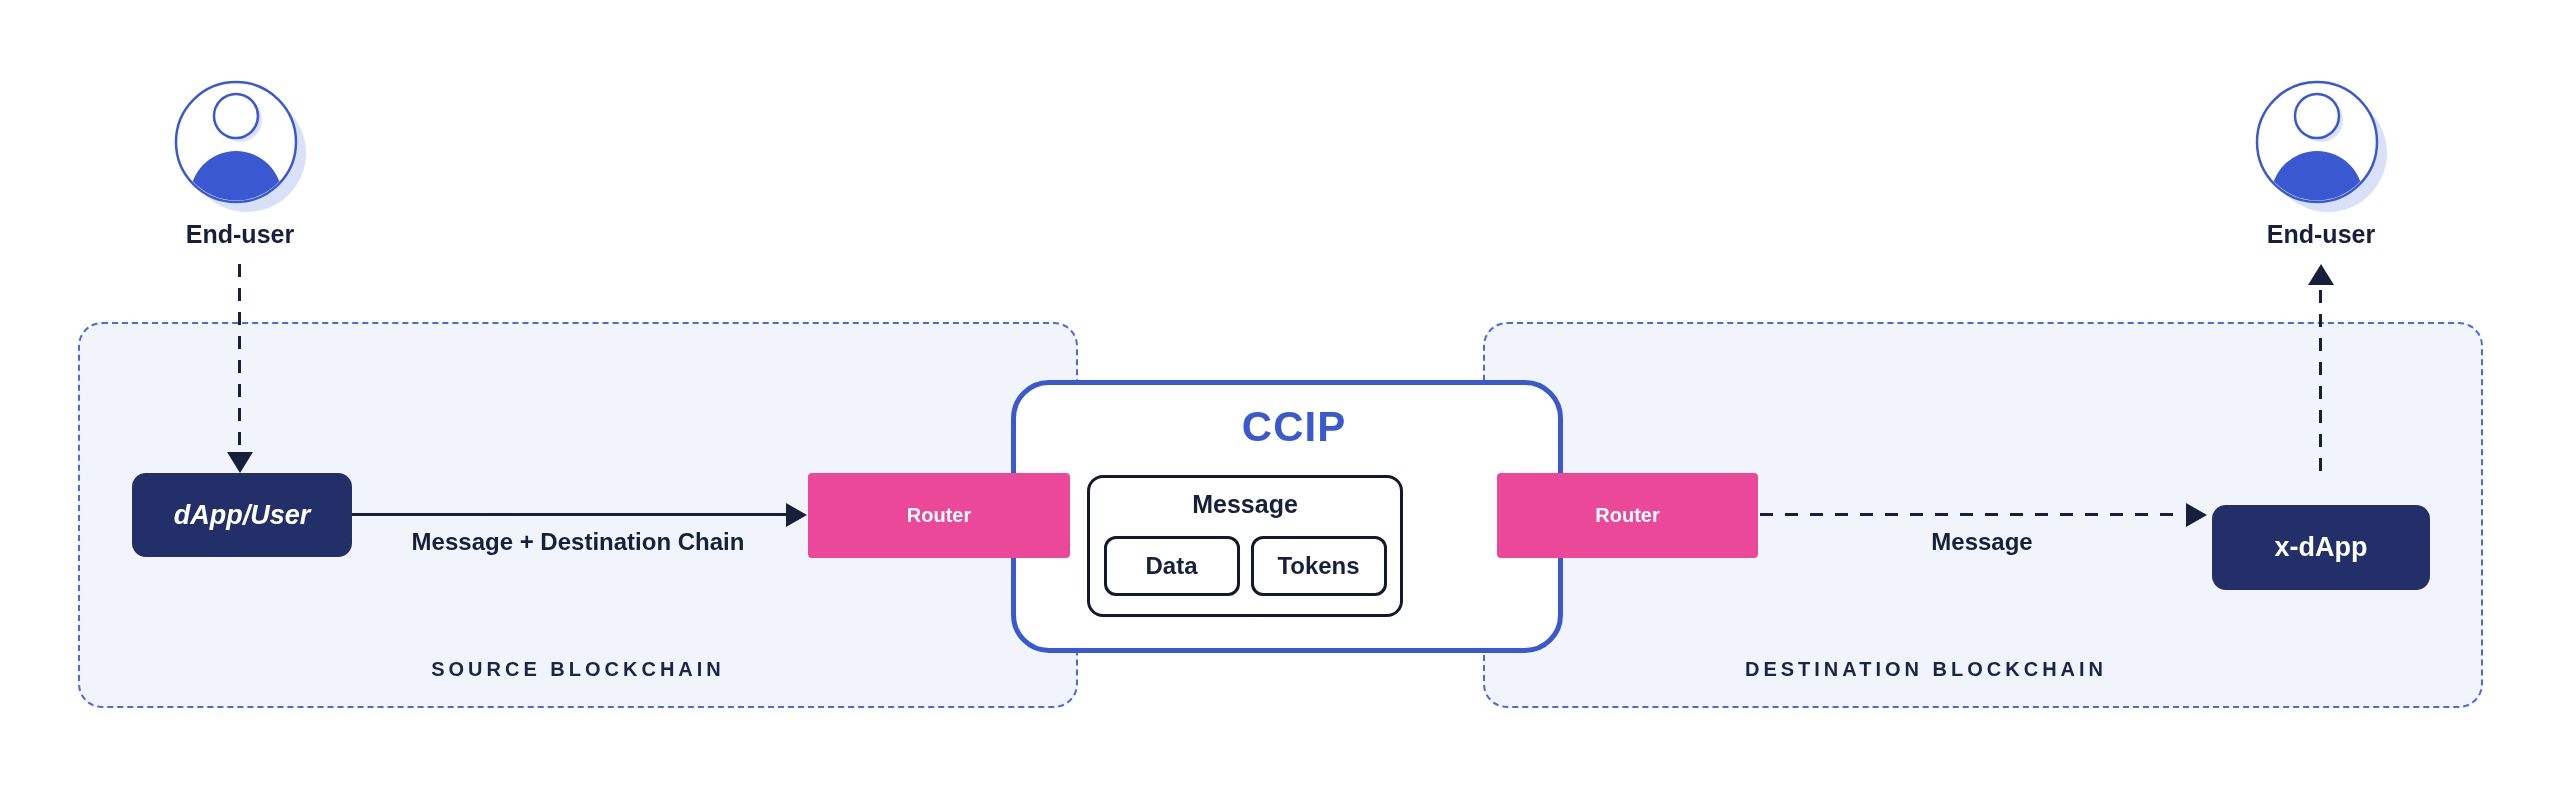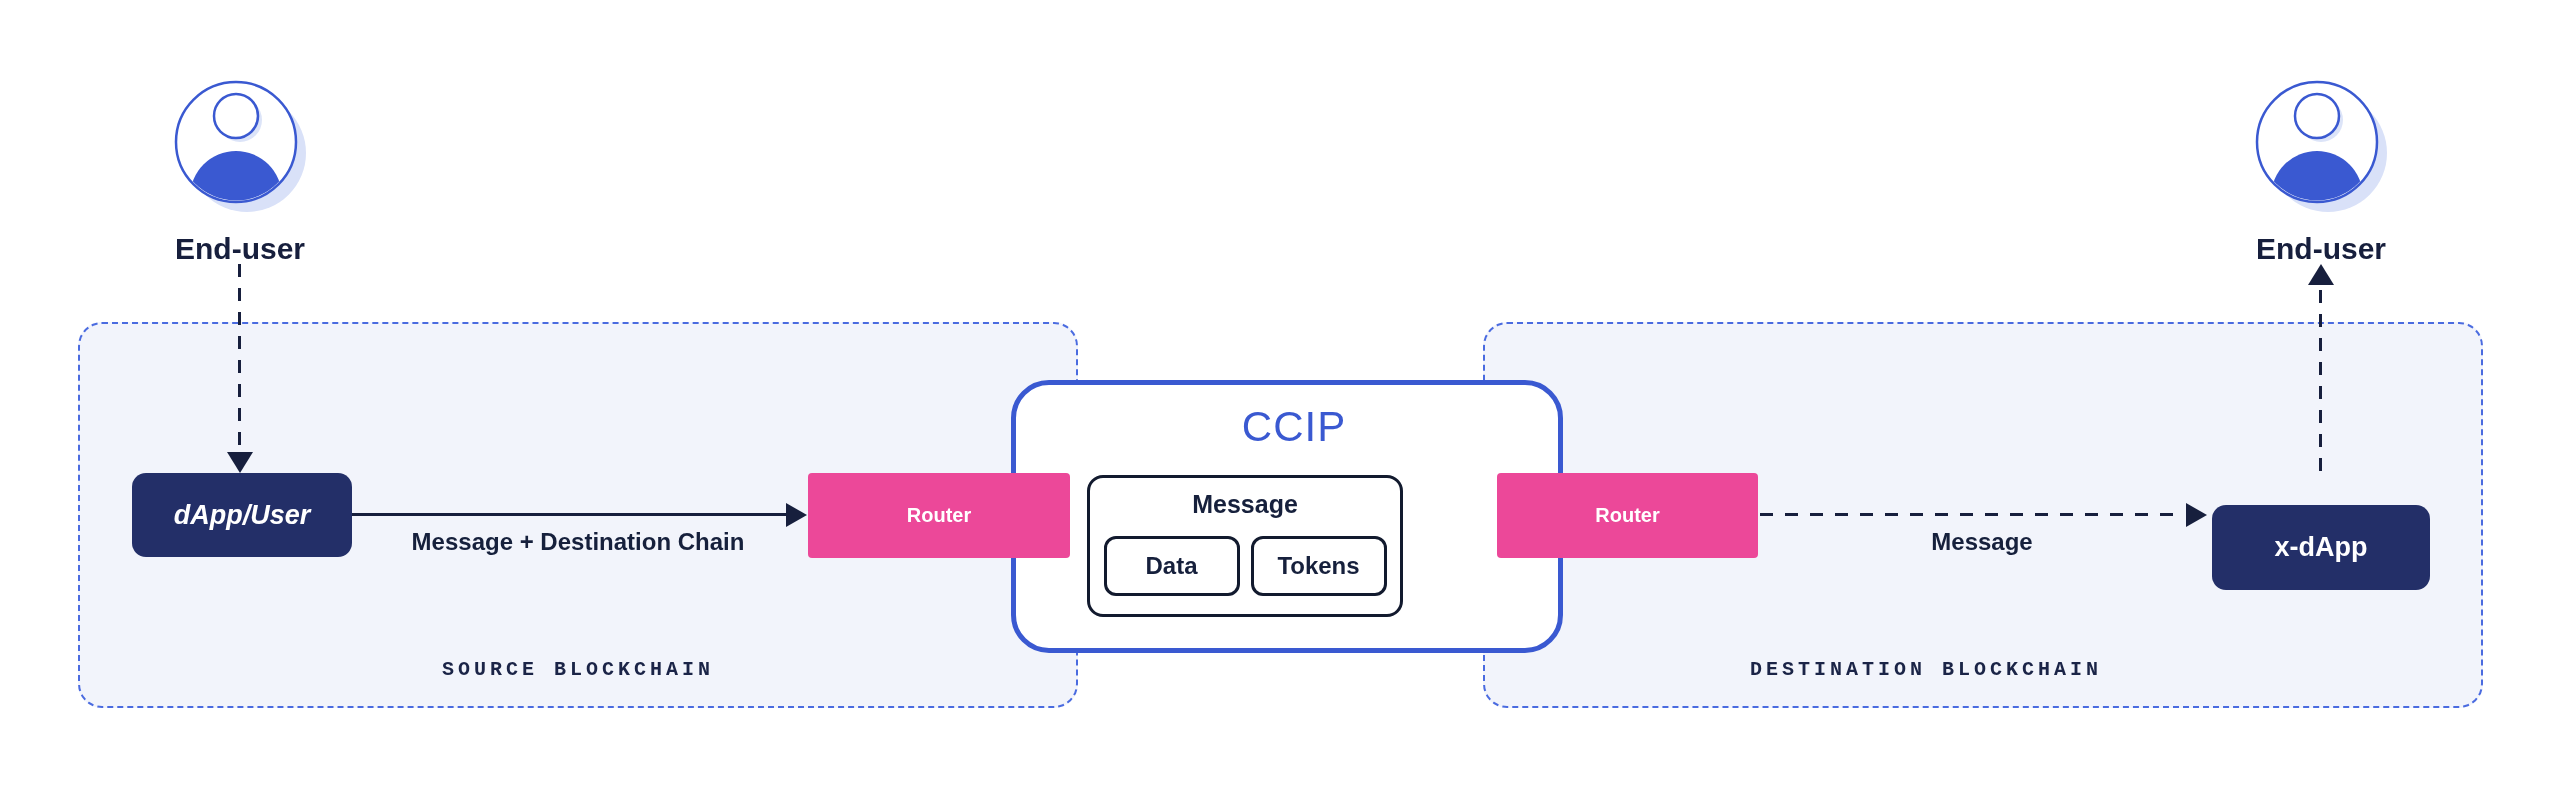--- a/index.html
+++ b/index.html
@@ -24,38 +24,37 @@
   }
   .region-label {
     position: absolute;
     top: 658px;
     transform: translateX(-50%);
     font-size: 20px; font-weight: bold;
     letter-spacing: 4px;
     color: #1B2447;
     white-space: nowrap;
     z-index: 5;
-    font-family: Liberation Mono, monospace;
   }
 
   
   .ccip-box {
     position: absolute;
     left: 1011px; top: 380px; width: 552px; height: 273px;
     background: #FFFFFF;
     border: 5px solid #3A59D1;
     border-radius: 38px;
     box-sizing: border-box;
     z-index: 10;
   }
   .ccip-title {
     position: absolute;
     left: 14px; right: 0; top: 18px;
     text-align: center;
-    font-size: 42px; font-weight: normal;
+    font-size: 42px; font-weight: bold;
     color: #3A59D1;
     letter-spacing: 1px;
   }
   .message-box {
     position: absolute;
     left: 71px; top: 90px; width: 316px; height: 142px;
     background: #FFFFFF;
     border: 3px solid #121A2E;
     border-radius: 16px;
     box-sizing: border-box;
@@ -99,25 +98,24 @@
   #router-right{ left: 1497px; top: 473px; width: 261px; height: 85px; }
   #x-dapp      { left: 2212px; top: 473px; width: 218px; height: 85px; margin-top: 32px; }
 
   
   .avatar { position: absolute; width: 140px; height: 140px; z-index: 5; }
   #avatar-left  { left: 170px;  top: 76px; }
   #avatar-right { left: 2251px; top: 76px; }
   .avatar-label {
     position: absolute; top: 220px;
     transform: translateX(-50%);
-    font-size: 30px; font-weight: bold;
+    font-size: 25px; font-weight: bold;
     color: #171F3D;
     white-space: nowrap;
     z-index: 5;
-    margin-top: 12px;
   }
 
   
   .vline-dashed {
     position: absolute; width: 3px;
     background: repeating-linear-gradient(to bottom, #171F3D 0 13px, transparent 13px 24px);
     z-index: 40;
   }
   .hline-dashed {
     position: absolute; height: 3px;

